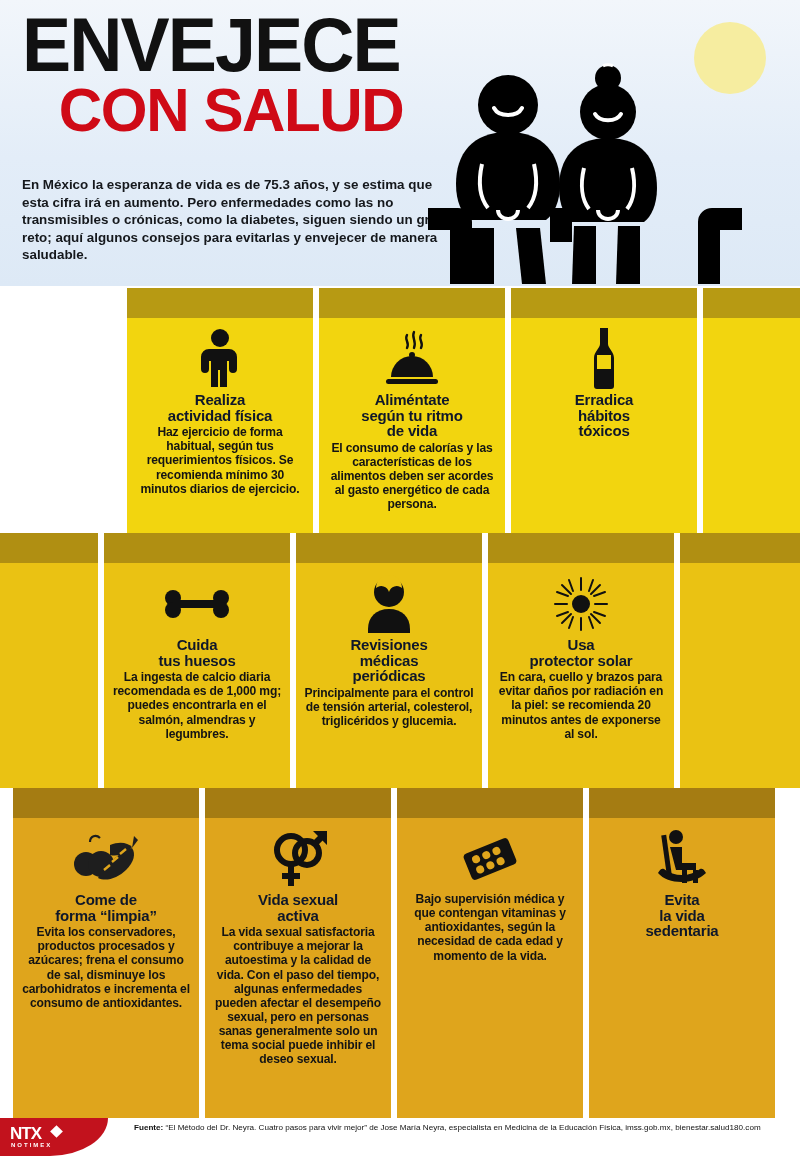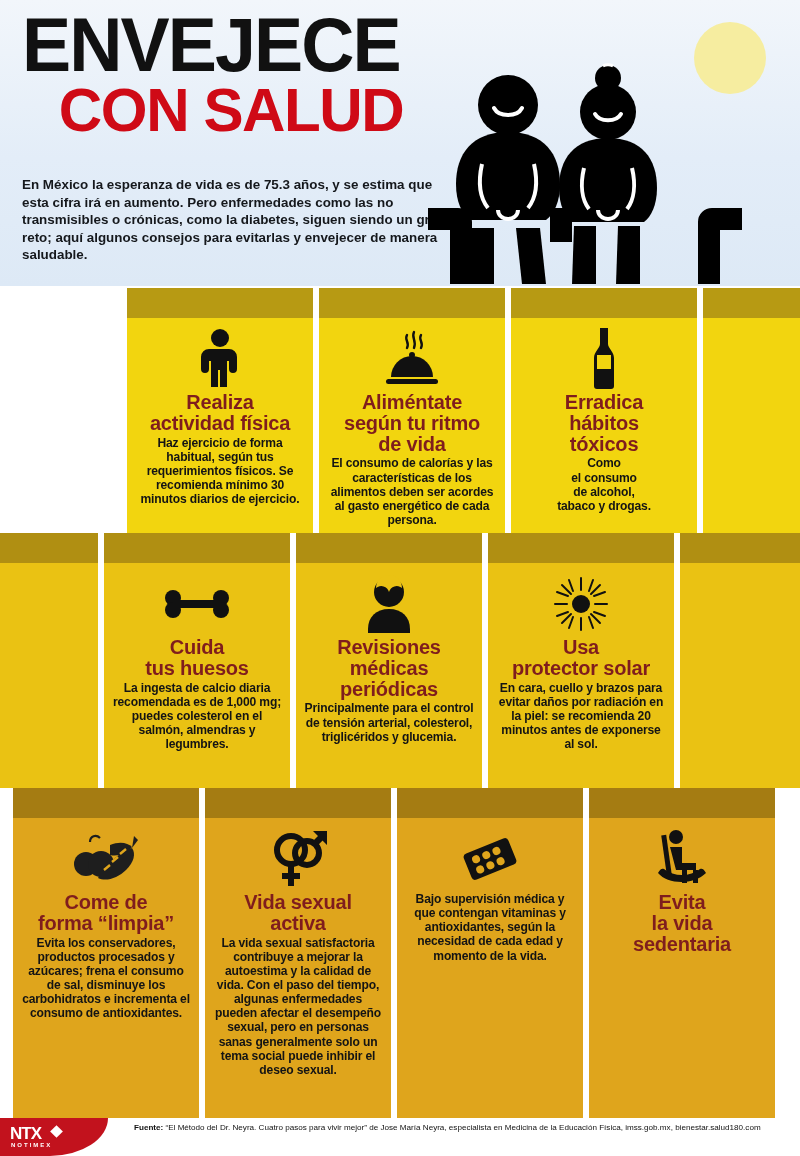--- a/index.html
+++ b/index.html
@@ -67,21 +67,21 @@
   
   .filler .face{ }
 
   .icon{
     height:62px; display:flex; align-items:center; justify-content:center;
     margin-bottom:2px;
   }
   .icon svg{ display:block; }
 
   .title{
-    font-size:20px; font-weight:bold; color:#7f1d1d; line-height:1.04;
+    font-size:15px; font-weight:bold; color:#0f172a; line-height:1.04;
     letter-spacing:-0.2px; margin-bottom:2px;
   }
   .body{
     font-size:12.1px; font-weight:bold; color:#141414; line-height:1.17;
     letter-spacing:-0.15px;
   }
 
   
   #footer{
     position:absolute; left:0; top:1118px; width:800px; height:38px;
@@ -211,24 +211,20 @@
             <g fill="#111">
           <rect x="11" y="0" width="8" height="7"></rect>
           <path d="M11,7 h8 v9 c0,4 6,8 6,14 v28 a3,3 0 0 1 -3,3 h-14 a3,3 0 0 1 -3,-3 v-28 c0,-6 6,-10 6,-14 z"></path>
           <rect x="8" y="27" width="14" height="14" fill="#f2d50f"></rect>
         </g>
           </svg>
       </div>
       <div class="title" style="white-space:pre-line">Erradica
 hábitos
 tóxicos</div>
-      <div class="body" style="white-space:pre-line">Como
-el consumo
-de alcohol,
-tabaco y drogas.</div>
     </div>
   </div>
 
   <div class="block r1 filler" style="left:703px; top:18px; width:97px; height:245px;">
     <div class="top"></div>
     <div class="face"></div>
   </div>
 
   <div class="block r2" style="left:-90px; top:263px; width:188px; height:255px;">
     <div class="top"></div>
@@ -244,21 +240,21 @@
           <circle cx="9" cy="9" r="8"></circle>
               <circle cx="9" cy="21" r="8"></circle>
           <circle cx="57" cy="9" r="8"></circle>
               <circle cx="57" cy="21" r="8"></circle>
           <rect x="9" y="11" width="48" height="8"></rect>
         </g>
           </svg>
       </div>
       <div class="title" style="white-space:pre-line">Cuida
 tus huesos</div>
-      <div class="body" style="white-space:pre-line">La ingesta de calcio diaria recomendada es de 1,000 mg; puedes colesterol en el salmón, almendras y legumbres.</div>
+      <div class="body" style="white-space:pre-line">La ingesta de calcio diaria recomendada es de 1,000 mg; puedes encontrarla en el salmón, almendras y legumbres.</div>
     </div>
   </div>
 
   <div class="block r2" style="left:296px; top:263px; width:186px; height:255px;">
     <div class="top"></div>
     <div class="face">
       <div class="icon">
         <svg width="50" height="58" viewBox="0 0 50 58">
             <g fill="#111">
           <circle cx="25" cy="17" r="15"></circle>

